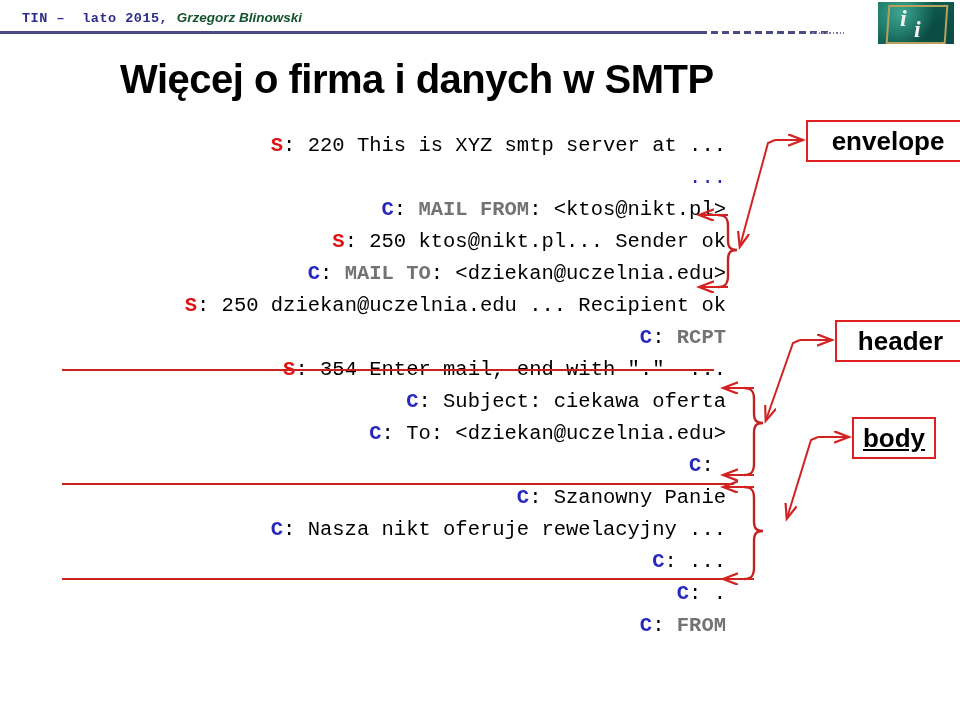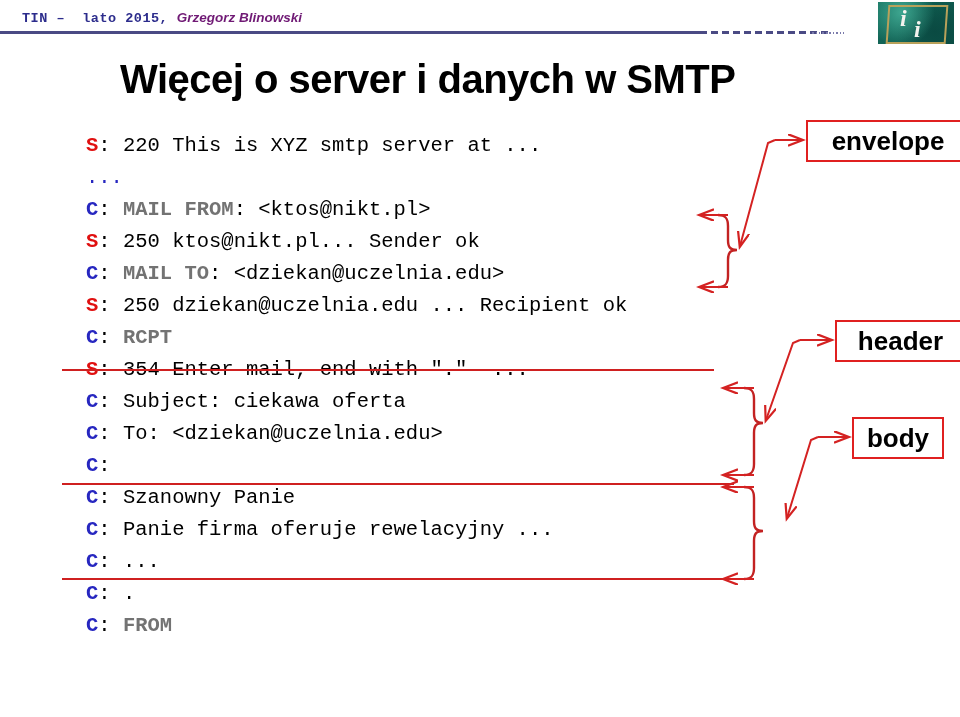--- a/index.html
+++ b/index.html
@@ -31,21 +31,21 @@
     font-weight: bold;
     color: #2c2c8c;
     letter-spacing: 0.5px;
     white-space: pre;
   }
   #header-author {
     font-family: "Liberation Sans", sans-serif;
     font-style: italic;
     font-weight: bold;
     font-size: 13.5px;
-    color: #701a75;
+    color: #14532d;
     letter-spacing: 0;
   }
   #header-rule {
     position: absolute;
     left: 0;
     top: 31px;
     width: 700px;
     height: 3px;
     background: #4a4a84;
   }
@@ -120,20 +120,21 @@
     top: 130px;
     width: 640px;
   }
   .log-line {
     font-family: "Liberation Mono", monospace;
     font-size: 20.5px;
     line-height: 32px;
     height: 32px;
     white-space: pre;
     color: #000000;
+    text-align: right;
   }
   .pfx-s { color: #e01010; font-weight: bold; }
   .pfx-c { color: #2727c0; font-weight: bold; }
   .colon { color: #000000; }
   .cmd   { color: #737373; font-weight: bold; }
   .plain { color: #000000; }
   .dots  { color: #2727c0; }
 
   
   .sep {
@@ -163,54 +164,54 @@
     font-size: 26px;
     color: #000000;
     display: flex;
     align-items: center;
     justify-content: center;
     box-sizing: border-box;
     white-space: nowrap;
   }
   #label-envelope { left: 806px; top: 120px; width: 160px; height: 42px; padding-left: 4px; }
   #label-header   { left: 835px; top: 320px; width: 131px; height: 42px; }
-  #label-body     { left: 852px; top: 417px; width: 92px;  height: 42px; }
+  #label-body     { left: 852px; top: 417px; width: 84px;  height: 42px; text-decoration: underline; }
 </style>
 </head>
 <body>
 
 <div id="slide-header">
   <div id="header-text"><span>TIN –  lato 2015, </span><span id="header-author">Grzegorz Blinowski</span></div>
   <div id="header-rule"></div>
   <div id="header-rule-dashes"></div>
   <div id="header-rule-dots"></div>
 </div>
 
 <div id="logo">
   <div id="logo-frame"></div>
   <div id="logo-i1">i</div>
   <div id="logo-i2">i</div>
 </div>
 
-<div id="slide-title">Więcej o server i danych w SMTP</div>
+<div id="slide-title">Więcej o firma i danych w SMTP</div>
 
 <div id="transcript">
     <div class="log-line"><span class="pfx-s">S</span><span class="colon">: </span><span class="plain">220 This is XYZ smtp server at ...</span></div>
     <div class="log-line"><span class="dots">...</span></div>
     <div class="log-line"><span class="pfx-c">C</span><span class="colon">: </span><span class="cmd">MAIL FROM</span><span class="plain">: &lt;ktos@nikt.pl&gt;</span></div>
     <div class="log-line"><span class="pfx-s">S</span><span class="colon">: </span><span class="plain">250 ktos@nikt.pl... Sender ok</span></div>
     <div class="log-line"><span class="pfx-c">C</span><span class="colon">: </span><span class="cmd">MAIL TO</span><span class="plain">: &lt;dziekan@uczelnia.edu&gt;</span></div>
     <div class="log-line"><span class="pfx-s">S</span><span class="colon">: </span><span class="plain">250 dziekan@uczelnia.edu ... Recipient ok</span></div>
     <div class="log-line"><span class="pfx-c">C</span><span class="colon">: </span><span class="cmd">RCPT</span></div>
     <div class="log-line"><span class="pfx-s">S</span><span class="colon">: </span><span class="plain">354 Enter mail, end with "."  ...</span></div>
     <div class="log-line"><span class="pfx-c">C</span><span class="colon">: </span><span class="plain">Subject: ciekawa oferta</span></div>
     <div class="log-line"><span class="pfx-c">C</span><span class="colon">: </span><span class="plain">To: &lt;dziekan@uczelnia.edu&gt;</span></div>
     <div class="log-line"><span class="pfx-c">C</span><span class="colon">: </span></div>
     <div class="log-line"><span class="pfx-c">C</span><span class="colon">: </span><span class="plain">Szanowny Panie</span></div>
-    <div class="log-line"><span class="pfx-c">C</span><span class="colon">: </span><span class="plain">Panie firma oferuje rewelacyjny ...</span></div>
+    <div class="log-line"><span class="pfx-c">C</span><span class="colon">: </span><span class="plain">Nasza nikt oferuje rewelacyjny ...</span></div>
     <div class="log-line"><span class="pfx-c">C</span><span class="colon">: </span><span class="plain">...</span></div>
     <div class="log-line"><span class="pfx-c">C</span><span class="colon">: </span><span class="plain">.</span></div>
     <div class="log-line"><span class="pfx-c">C</span><span class="colon">: </span><span class="cmd">FROM</span></div>
   </div>
 
 <div class="sep" id="sep-1"></div>
 <div class="sep" id="sep-2"></div>
 <div class="sep" id="sep-3"></div>
 
 <svg id="annotations" viewBox="0 0 960 717" xmlns="http://www.w3.org/2000/svg">

